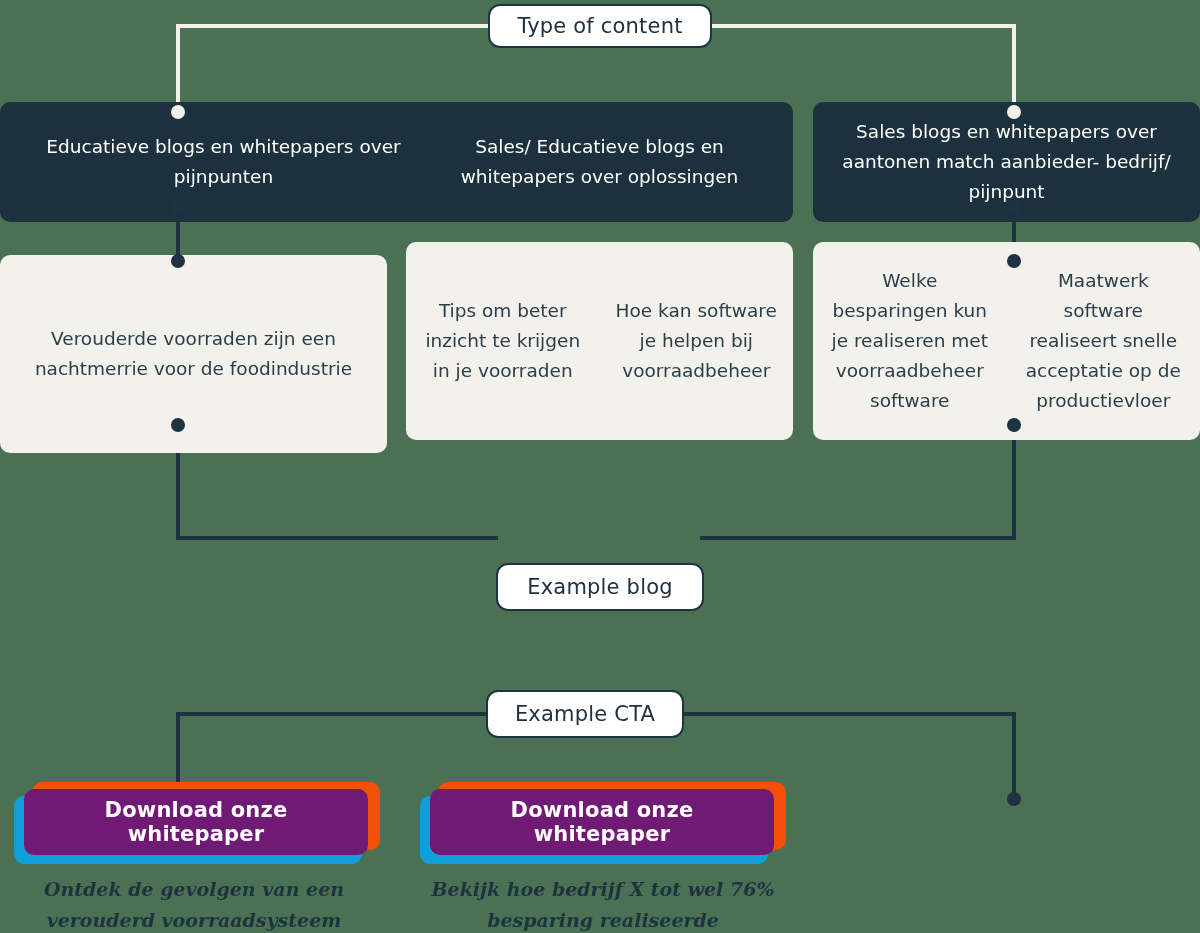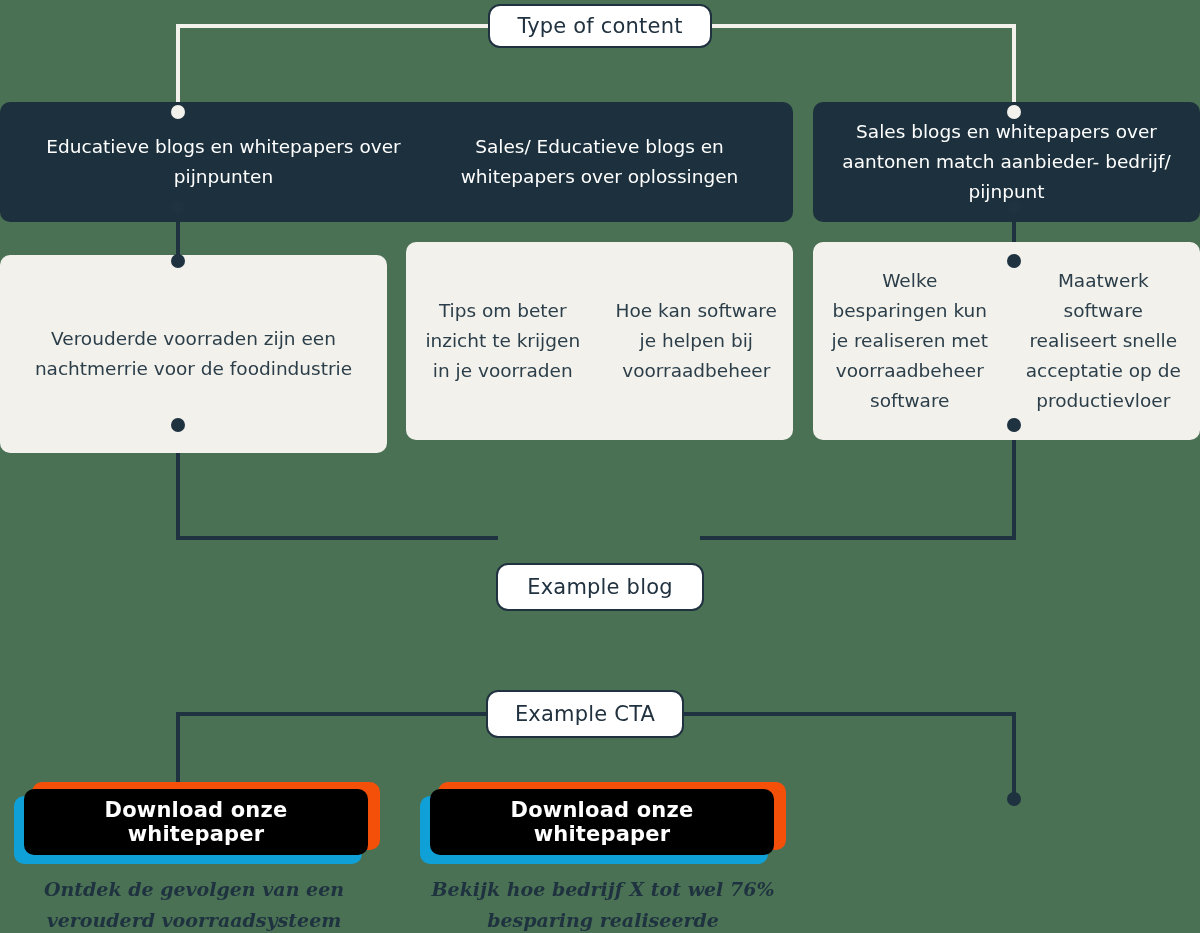--- a/index.html
+++ b/index.html
@@ -117,21 +117,21 @@
     height: 68px;
     background: #10a0d8;
     border-radius: 10px;
   }
   .cta-front {
     position: absolute;
     left: 10px;
     top: 7px;
     width: 344px;
     height: 66px;
-    background: #000000;
+    background: #701a75;
     border-radius: 10px;
     color: #ffffff;
     display: flex;
     align-items: center;
     justify-content: center;
     font-size: 21px;
     font-weight: bold;
     letter-spacing: .2px;
     box-sizing: border-box;
     padding: 0 14px;

